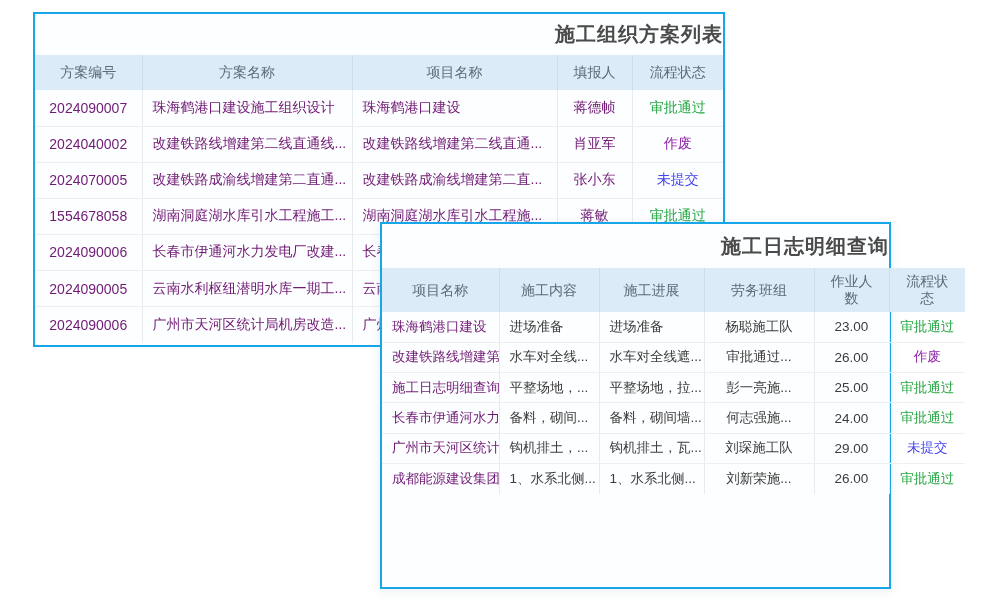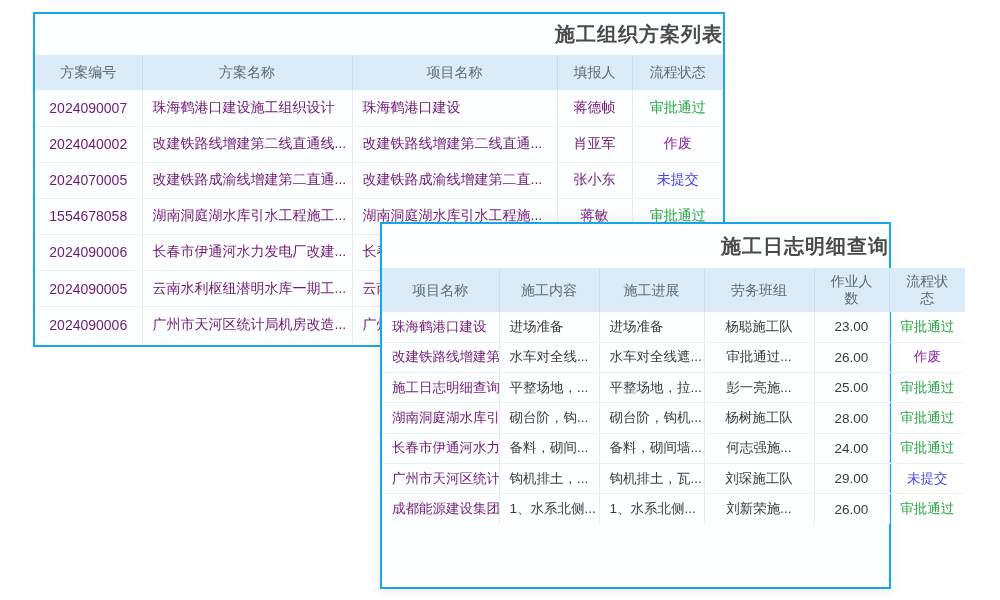--- a/index.html
+++ b/index.html
@@ -154,28 +154,20 @@
           </tr>
           <tr>
             <td class="al-left cell-blue">施工日志明细查询</td>
             <td class="al-left">平整场地，...</td>
             <td class="al-left">平整场地，拉...</td>
             <td class="al-center">彭一亮施...</td>
             <td class="al-center">25.00</td>
             <td class="al-center" style="color: rgb(39, 168, 68);">审批通过</td>
           </tr>
           <tr>
-            <td class="al-left cell-blue">湖南洞庭湖水库引</td>
-            <td class="al-left">砌台阶，钩...</td>
-            <td class="al-left">砌台阶，钩机...</td>
-            <td class="al-center">杨树施工队</td>
-            <td class="al-center">28.00</td>
-            <td class="al-center" style="color: rgb(39, 168, 68);">审批通过</td>
-          </tr>
-          <tr>
             <td class="al-left cell-blue">长春市伊通河水力</td>
             <td class="al-left">备料，砌间...</td>
             <td class="al-left">备料，砌间墙...</td>
             <td class="al-center">何志强施...</td>
             <td class="al-center">24.00</td>
             <td class="al-center" style="color: rgb(39, 168, 68);">审批通过</td>
           </tr>
           <tr>
             <td class="al-left cell-blue">广州市天河区统计</td>
             <td class="al-left">钩机排土，...</td>

